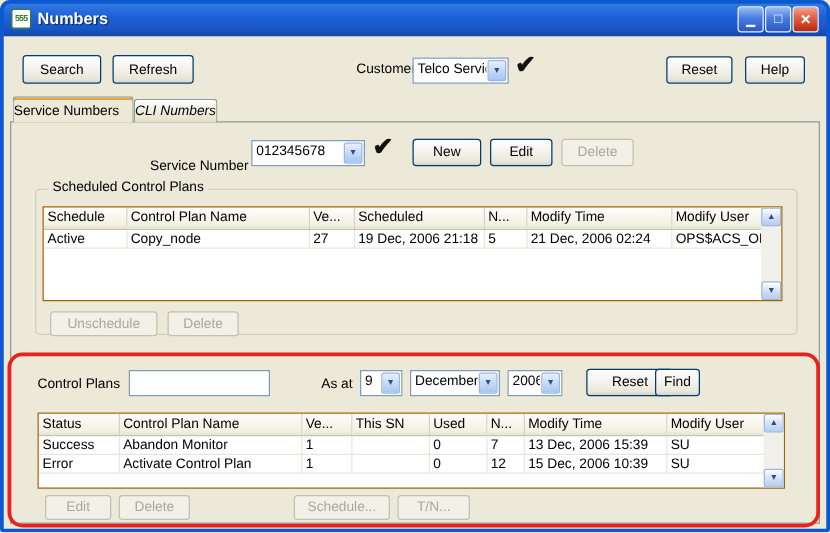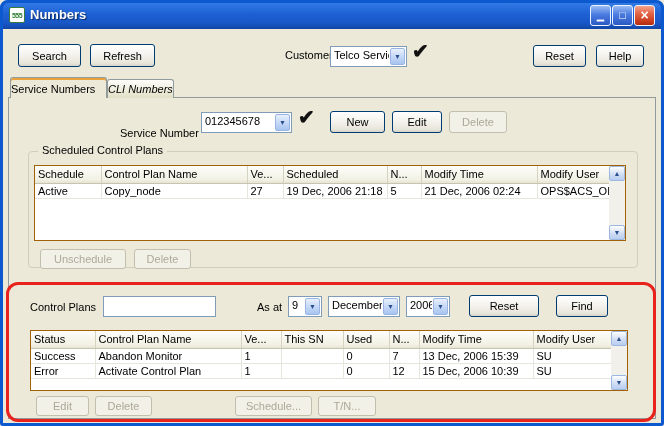--- a/index.html
+++ b/index.html
@@ -179,21 +179,21 @@
         <span class="glyph">▼</span>
       </span>
   </div>
   <div class="combo" style="left:406px;top:296px;width:44px;height:21px;z-index:5;">
     <span class="combo-text">2006</span>
     <span class="combo-arrow">
         <span class="glyph">▼</span>
       </span>
   </div>
   <button class="xpbtn" style="left:469px;top:295px;width:70px;height:22px;z-index:5;">Reset</button>
-  <button class="xpbtn" style="left:556px;top:295px;width:52px;height:22px;z-index:5;">Find</button>
+  <button class="xpbtn" style="left:524px;top:295px;width:36px;height:22px;z-index:5;">Find</button>
 
   <div class="tablebox" style="left:30px;top:330px;width:598px;height:61px;z-index:5;">
     <table class="grid" style="width: 580px;">
         <colgroup>
           <col style="width: 64px;">
           <col style="width: 146px;">
           <col style="width: 40px;">
           <col style="width: 62px;">
           <col style="width: 46px;">
           <col style="width: 30px;">

